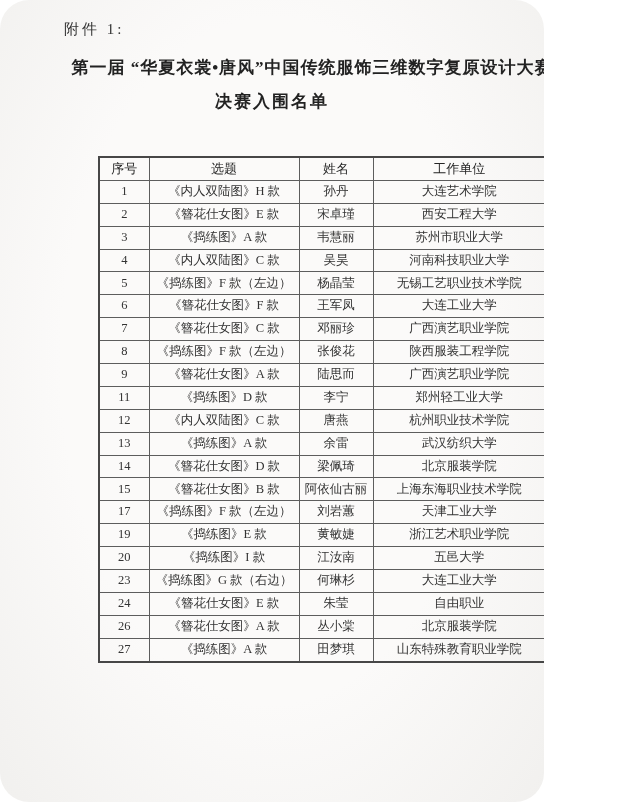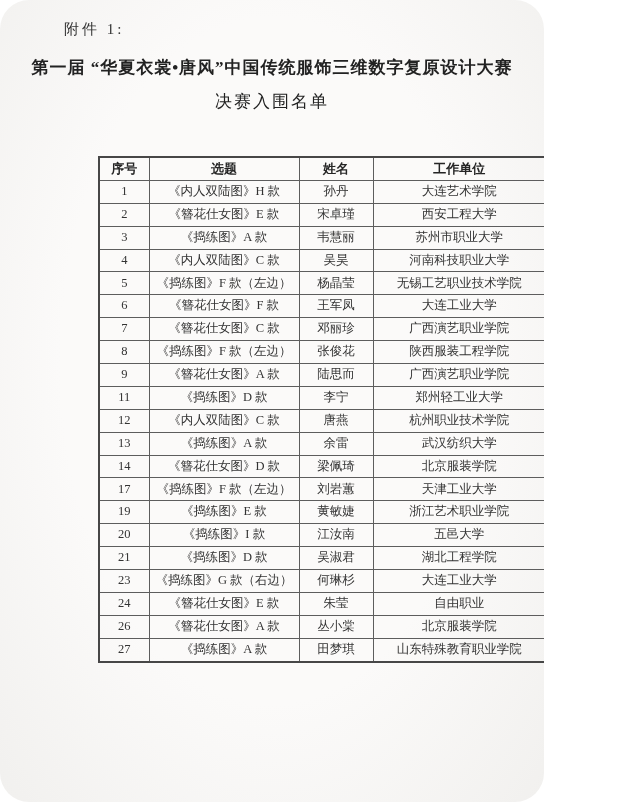--- a/index.html
+++ b/index.html
@@ -34,29 +34,30 @@
     position: absolute;
     top: 56px;
     left: 0;
     width: 100%;
     text-align: center;
     font-size: 17px;
     font-weight: 700;
     letter-spacing: 1px;
     color: #222222;
     margin: 0;
+    padding-left: 40px;
   }
   .title-line2 {
     position: absolute;
     top: 90px;
     left: 0;
     width: 100%;
     text-align: center;
     font-size: 17px;
-    font-weight: 400;
+    font-weight: 700;
     letter-spacing: 2px;
     color: #222222;
     margin: 0;
   }
   table.finalists {
     position: absolute;
     left: 98px;
     top: 156px;
     width: 447px;
     border-collapse: collapse;
@@ -70,21 +71,21 @@
     padding: 0 2px;
     text-align: center;
     vertical-align: middle;
     font-size: 12.5px;
     line-height: 1.1;
     color: #333333;
     white-space: nowrap;
     overflow: hidden;
   }
   table.finalists th {
-    font-weight: 700;
+    font-weight: 400;
     font-size: 13px;
     color: #252525;
   }
   col.c-no { width: 50px; }
   col.c-topic { width: 150px; }
   col.c-name { width: 74px; }
   col.c-org { width: 173px; }
 </style>
 </head>
 <body>
@@ -185,44 +186,44 @@
           <td>余雷</td>
           <td>武汉纺织大学</td>
         </tr>
         <tr>
           <td>14</td>
           <td>《簪花仕女图》D 款</td>
           <td>梁佩琦</td>
           <td>北京服装学院</td>
         </tr>
         <tr>
+          <td>15</td>
+          <td>《簪花仕女图》B 款</td>
+          <td>阿依仙古丽</td>
+          <td>上海东海职业技术学院</td>
+        </tr>
+        <tr>
           <td>17</td>
           <td>《捣练图》F 款（左边）</td>
           <td>刘岩蕙</td>
           <td>天津工业大学</td>
         </tr>
         <tr>
           <td>19</td>
           <td>《捣练图》E 款</td>
           <td>黄敏婕</td>
           <td>浙江艺术职业学院</td>
         </tr>
         <tr>
           <td>20</td>
           <td>《捣练图》I 款</td>
           <td>江汝南</td>
           <td>五邑大学</td>
         </tr>
         <tr>
-          <td>21</td>
-          <td>《捣练图》D 款</td>
-          <td>吴淑君</td>
-          <td>湖北工程学院</td>
-        </tr>
-        <tr>
           <td>23</td>
           <td>《捣练图》G 款（右边）</td>
           <td>何琳杉</td>
           <td>大连工业大学</td>
         </tr>
         <tr>
           <td>24</td>
           <td>《簪花仕女图》E 款</td>
           <td>朱莹</td>
           <td>自由职业</td>

